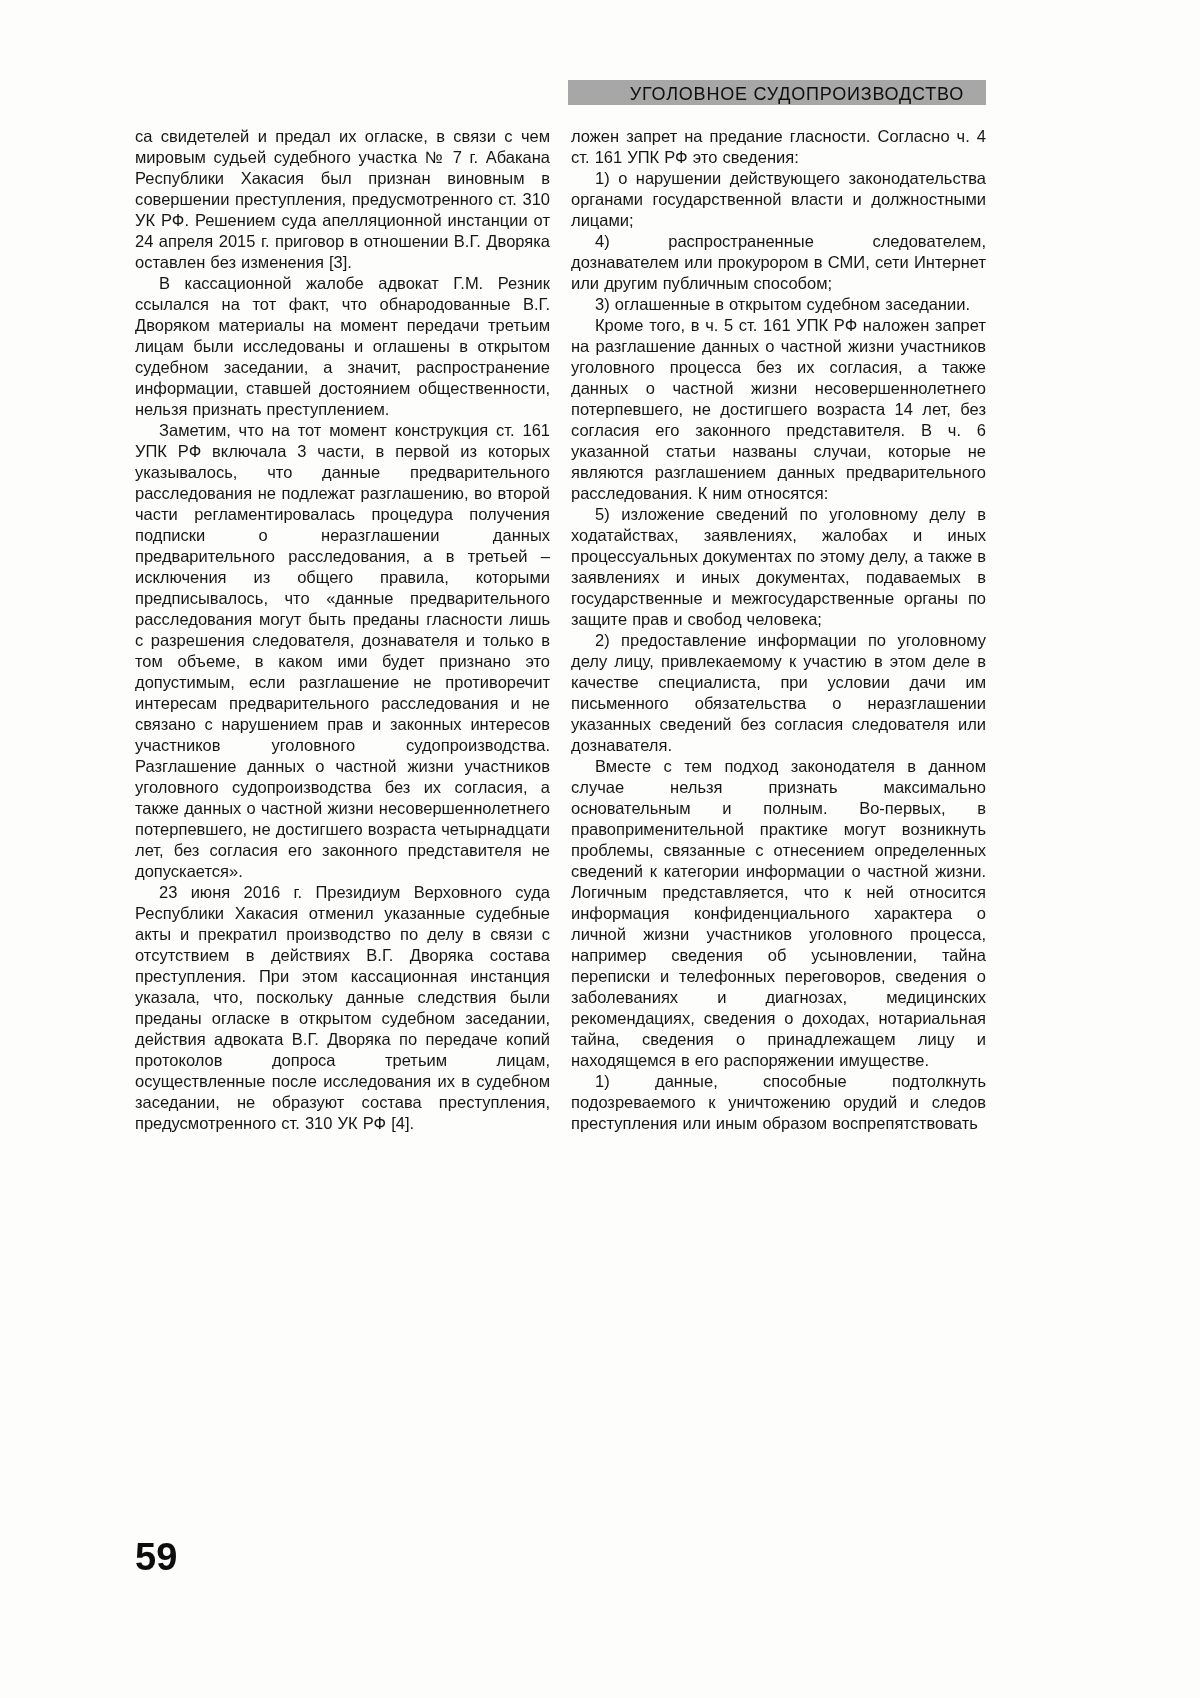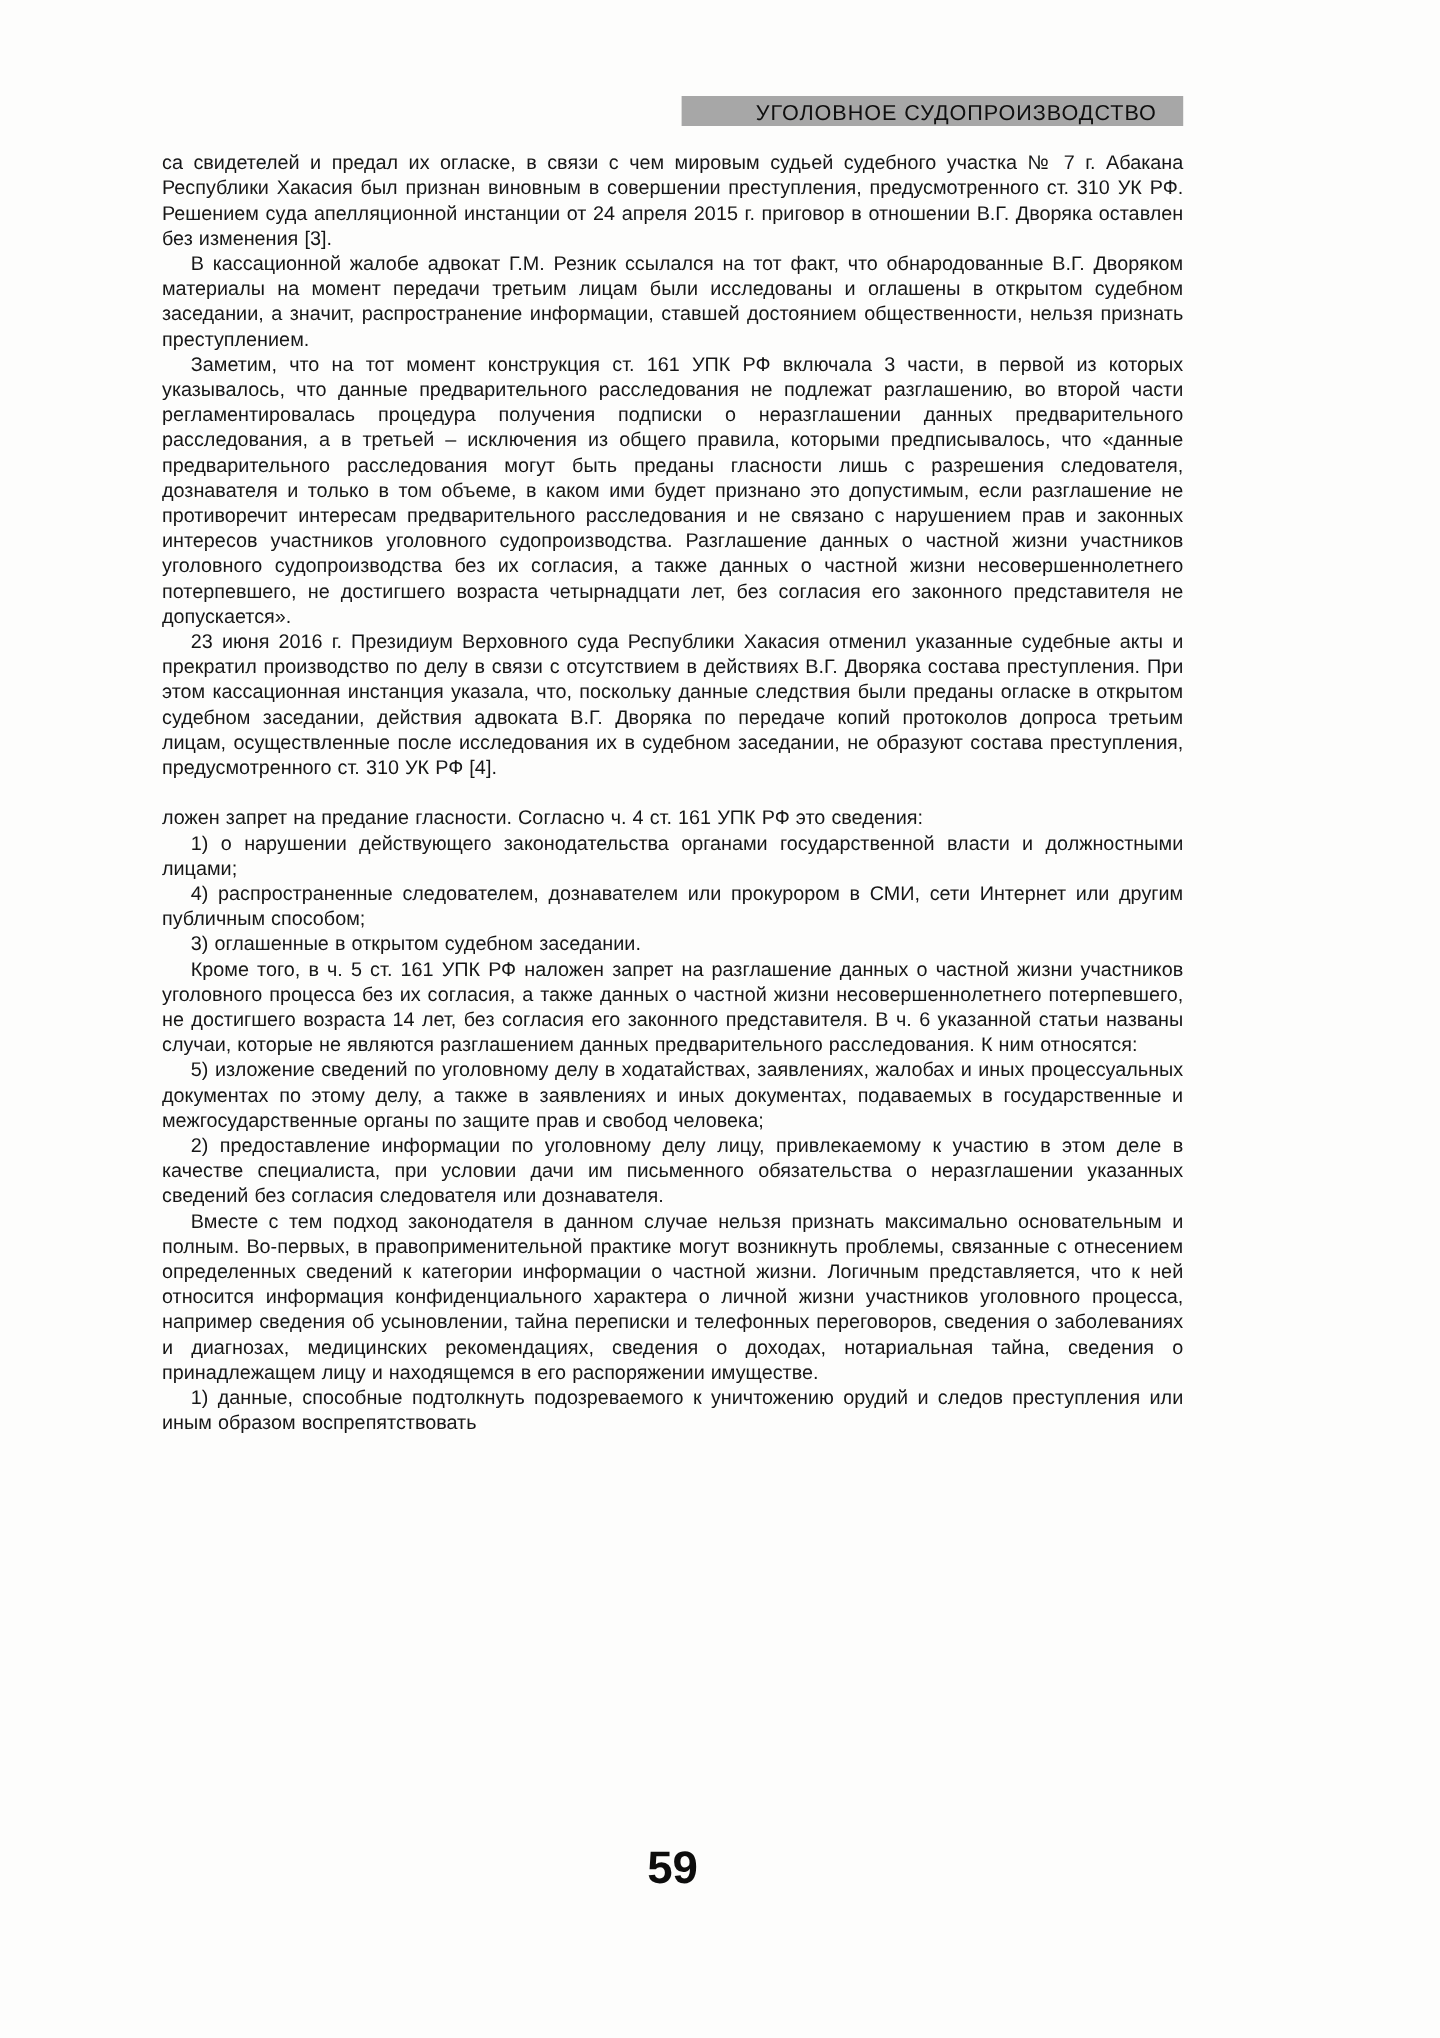--- a/index.html
+++ b/index.html
@@ -32,41 +32,39 @@
     color: #0e0e0e;
     white-space: nowrap;
   }
   .columns {
     position: absolute;
     top: 126px;
     left: 135px;
     width: 851px;
     display: flex;
     gap: 21px;
-    flex-direction: column;
   }
   .col {
     flex: 1 1 0;
     min-width: 0;
   }
   .col p {
     margin: 0;
     font-size: 16.5px;
     line-height: 21px;
     text-align: justify;
     text-indent: 24px;
     word-spacing: 0.5px;
   }
   .col p.cont { text-indent: 0; }
   .page-number {
     position: absolute;
     top: 1536px;
     left: 135px;
     width: 851px;
-    text-align: center;
     font-size: 38px;
     font-weight: bold;
     color: #0d0d0d;
   }
 </style>
 </head>
 <body>
 
 <div class="page">
 

